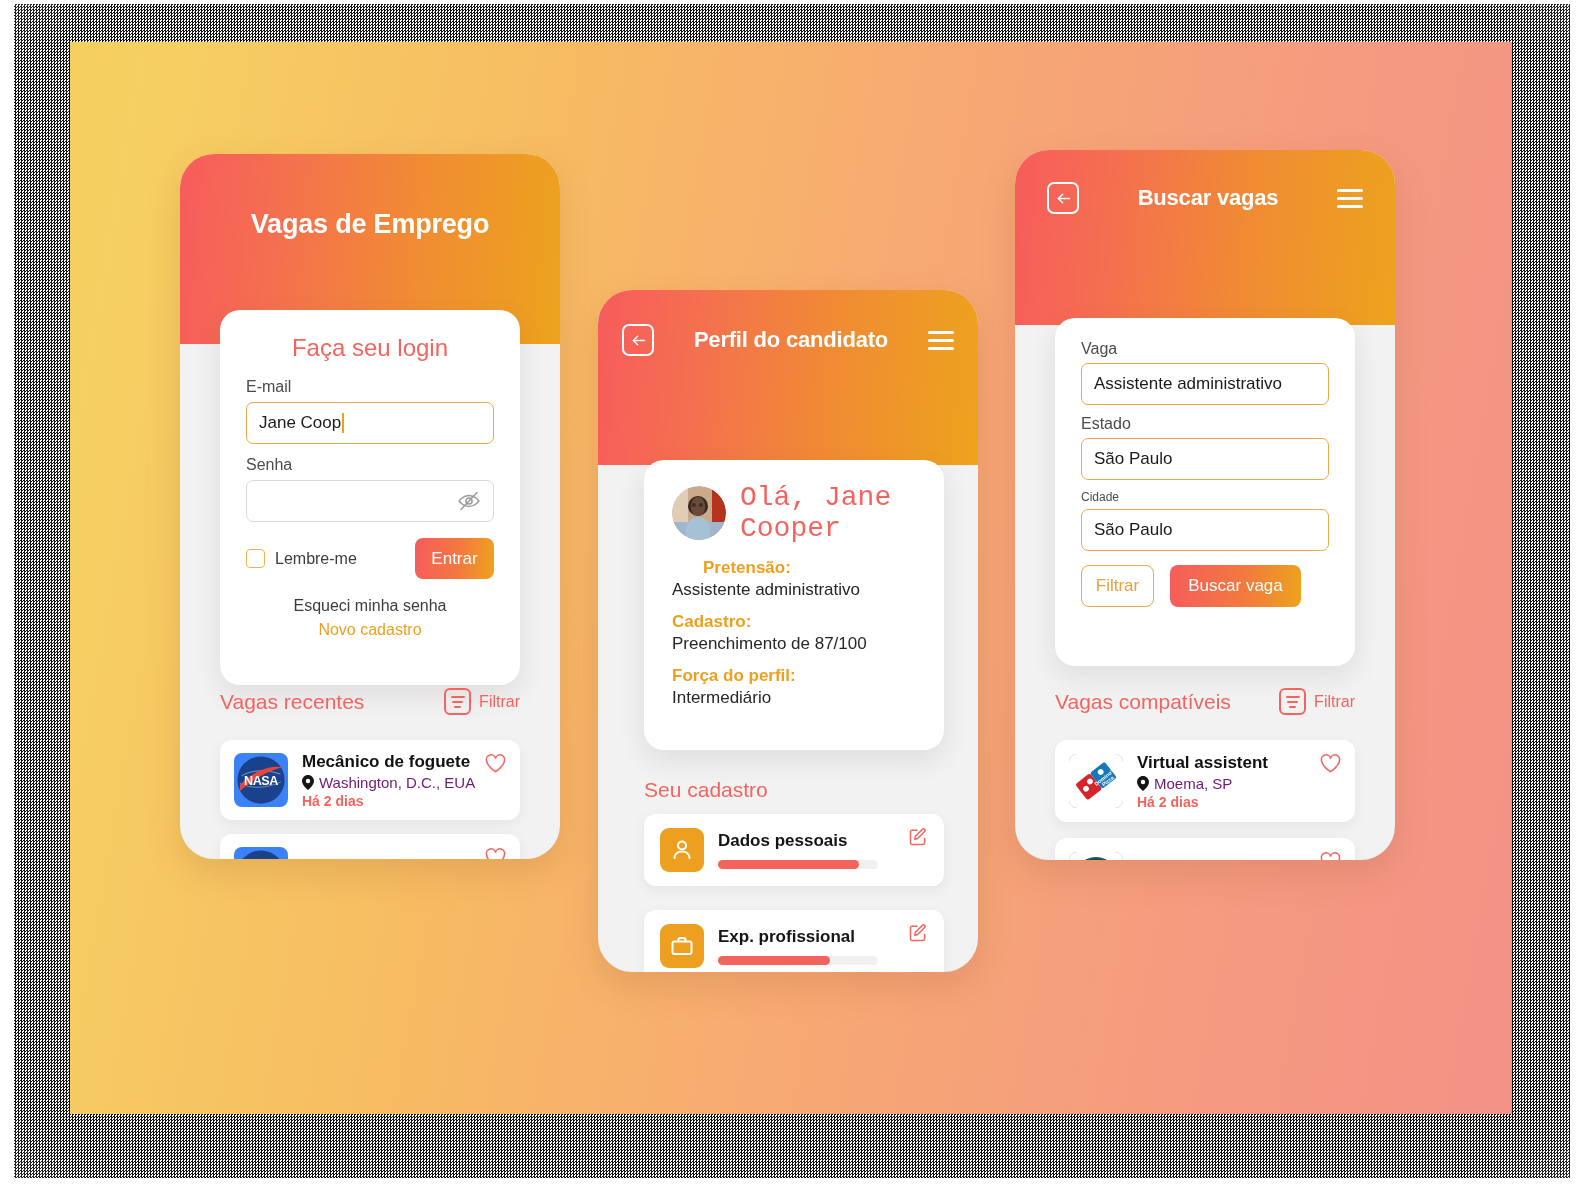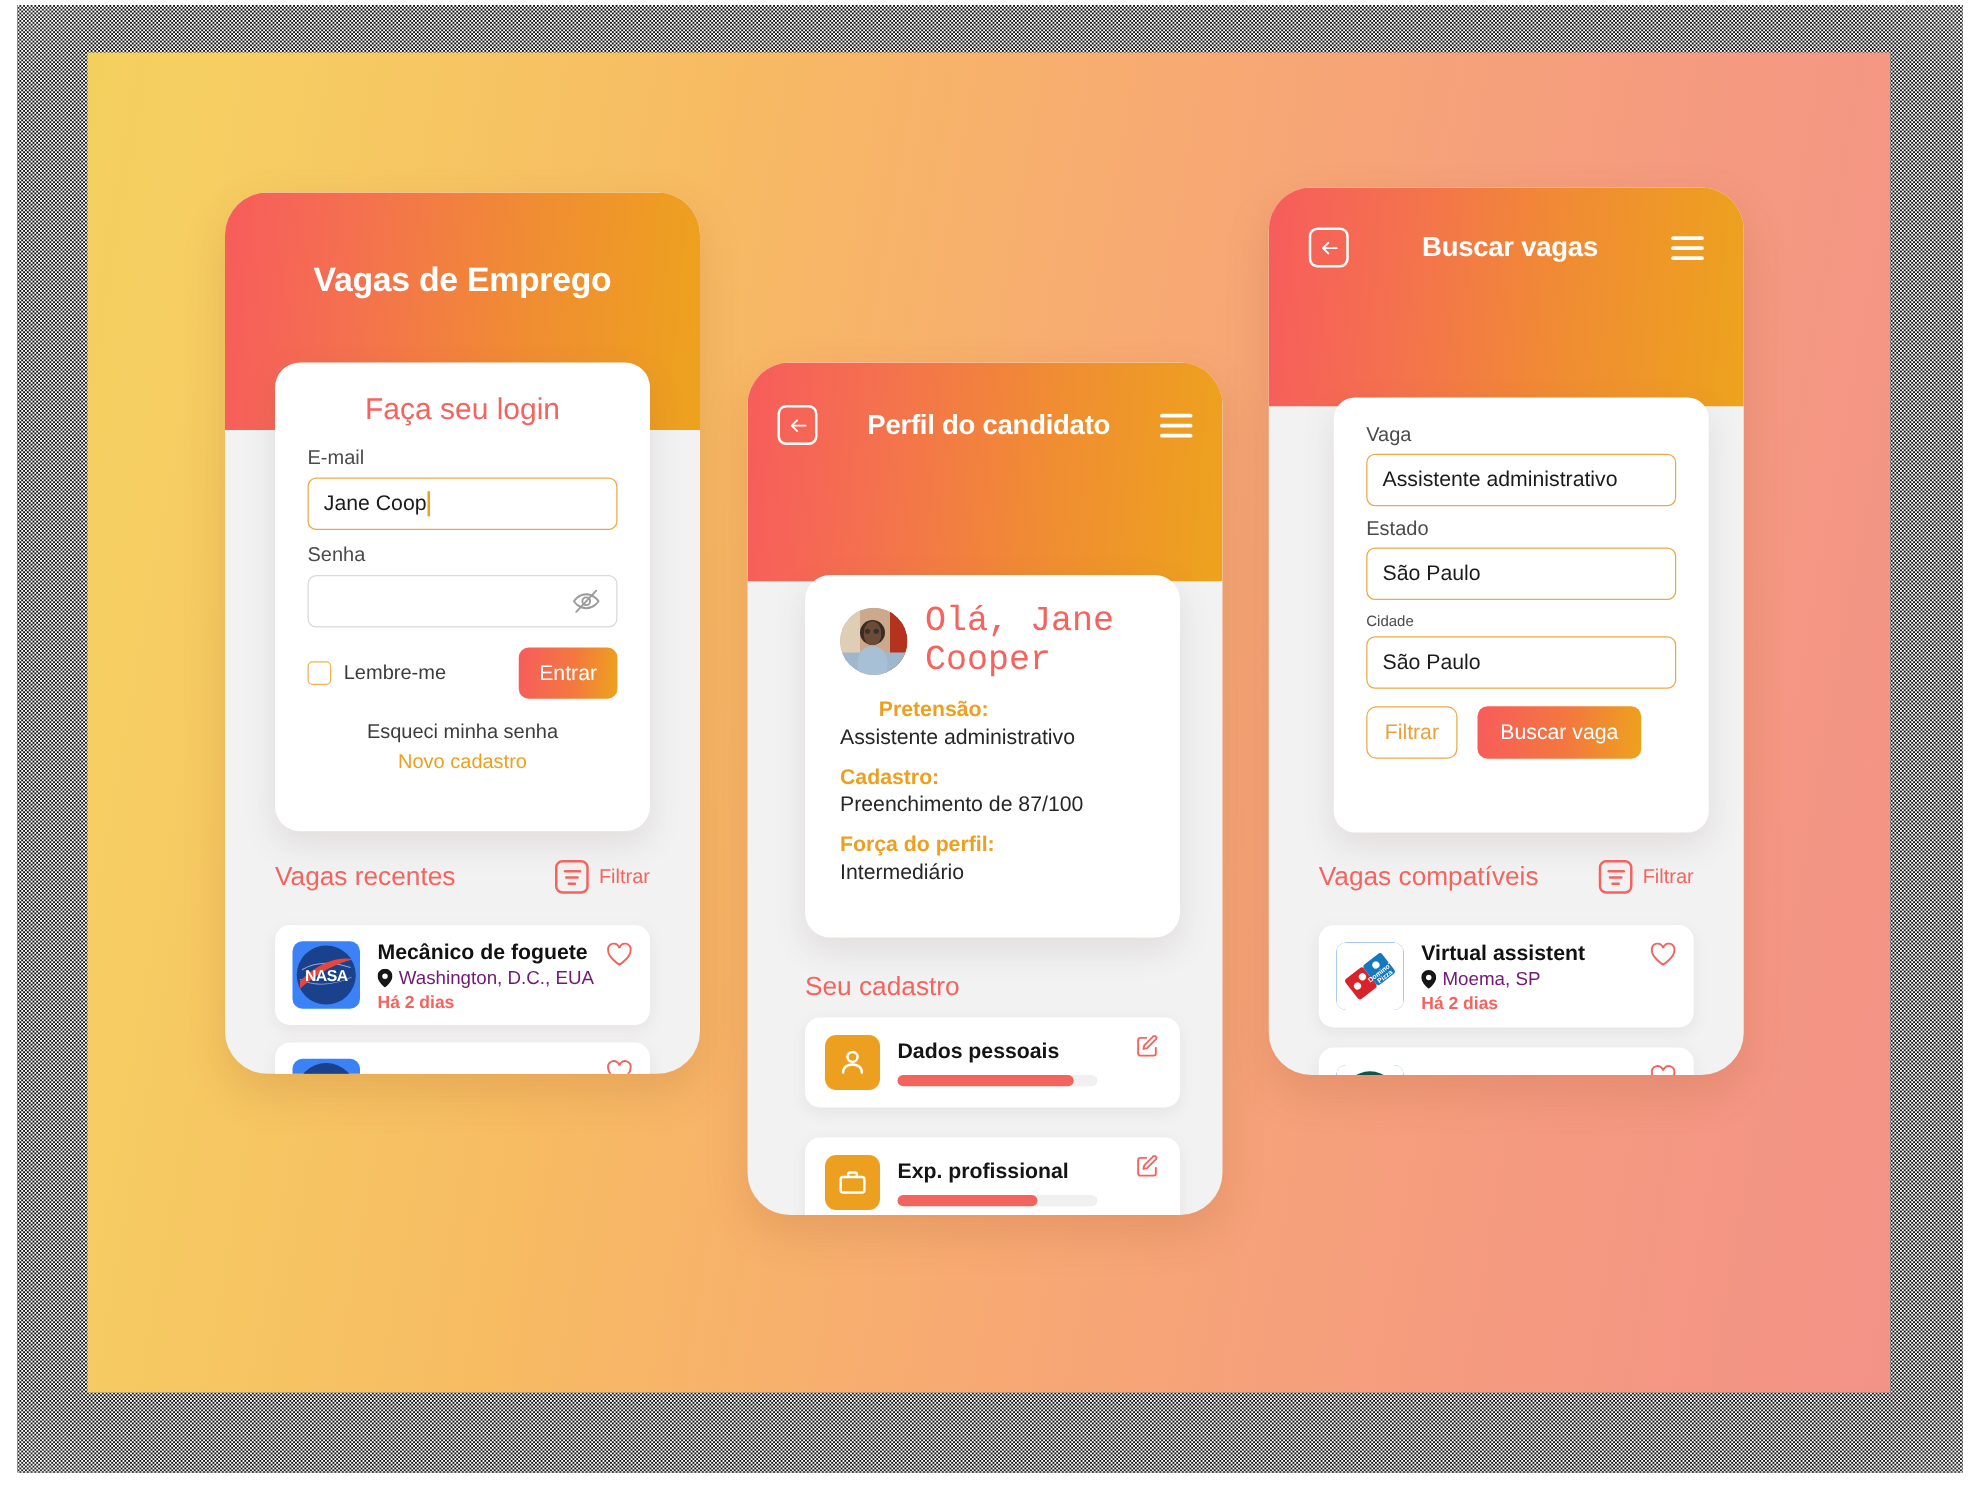--- a/index.html
+++ b/index.html
@@ -137,21 +137,21 @@
 
 <div id="frame">
   <div id="noise-ring"></div>
   <div id="canvas">
 
     <div class="phone" style="left:110px; top:112px; width:380px; height:705px;">
       <div class="hdr" style="height:190px; justify-content:center; padding-bottom:50px;">
         <div class="hdr-title" style="font-size:27px;">Vagas de Emprego</div>
       </div>
 
-      <div class="wcard" style="left:40px; top:136px; width:300px; height:375px; padding:24px 26px;">
+      <div class="wcard" style="left:40px; top:156px; width:300px; height:375px; padding:24px 26px;">
         <div class="sec-title" style="font-size:24px; text-align:center; font-weight:400; margin-bottom:16px;">Faça seu login</div>
 
         <div class="fld-label" style="font-size:16px; margin-bottom:6px;">E-mail</div>
         <div class="fld" style="height:42px; padding:0 12px; margin-bottom:12px;">
           <span style="font-size:17px;">Jane Coop</span>
             <span style="display:inline-block;width:1.5px;height:20px;background:#eda01f;margin-left:1px;"></span>
         </div>
 
         <div class="fld-label" style="font-size:16px; margin-bottom:6px;">Senha</div>
         <div class="fld grey" style="height:42px; padding:0 12px; justify-content:flex-end; margin-bottom:16px;">
@@ -342,21 +342,21 @@
             </svg>
         </span>
         <div class="hdr-title" style="font-size:22px; flex:1; text-align:center; margin-top:3px;">Buscar vagas</div>
         <span class="hamburger" style="width:26px;height:22px;margin-top:5px;">
           <i></i>
             <i></i>
             <i></i>
         </span>
       </div>
 
-      <div class="wcard" style="left:52px; top:168px; width:300px; height:348px; padding:22px 26px;border-radius:17px;">
+      <div class="wcard" style="left:40px; top:168px; width:300px; height:348px; padding:22px 26px;">
         <div class="fld-label" style="font-size:16px; margin-bottom:5px;">Vaga</div>
         <div class="fld" style="height:42px; padding:0 12px; margin-bottom:10px;">
           <span style="font-size:17px;">Assistente administrativo</span>
         </div>
 
         <div class="fld-label" style="font-size:16px; margin-bottom:5px;">Estado</div>
         <div class="fld" style="height:42px; padding:0 12px; margin-bottom:10px;">
           <span style="font-size:17px;">São Paulo</span>
         </div>
 

